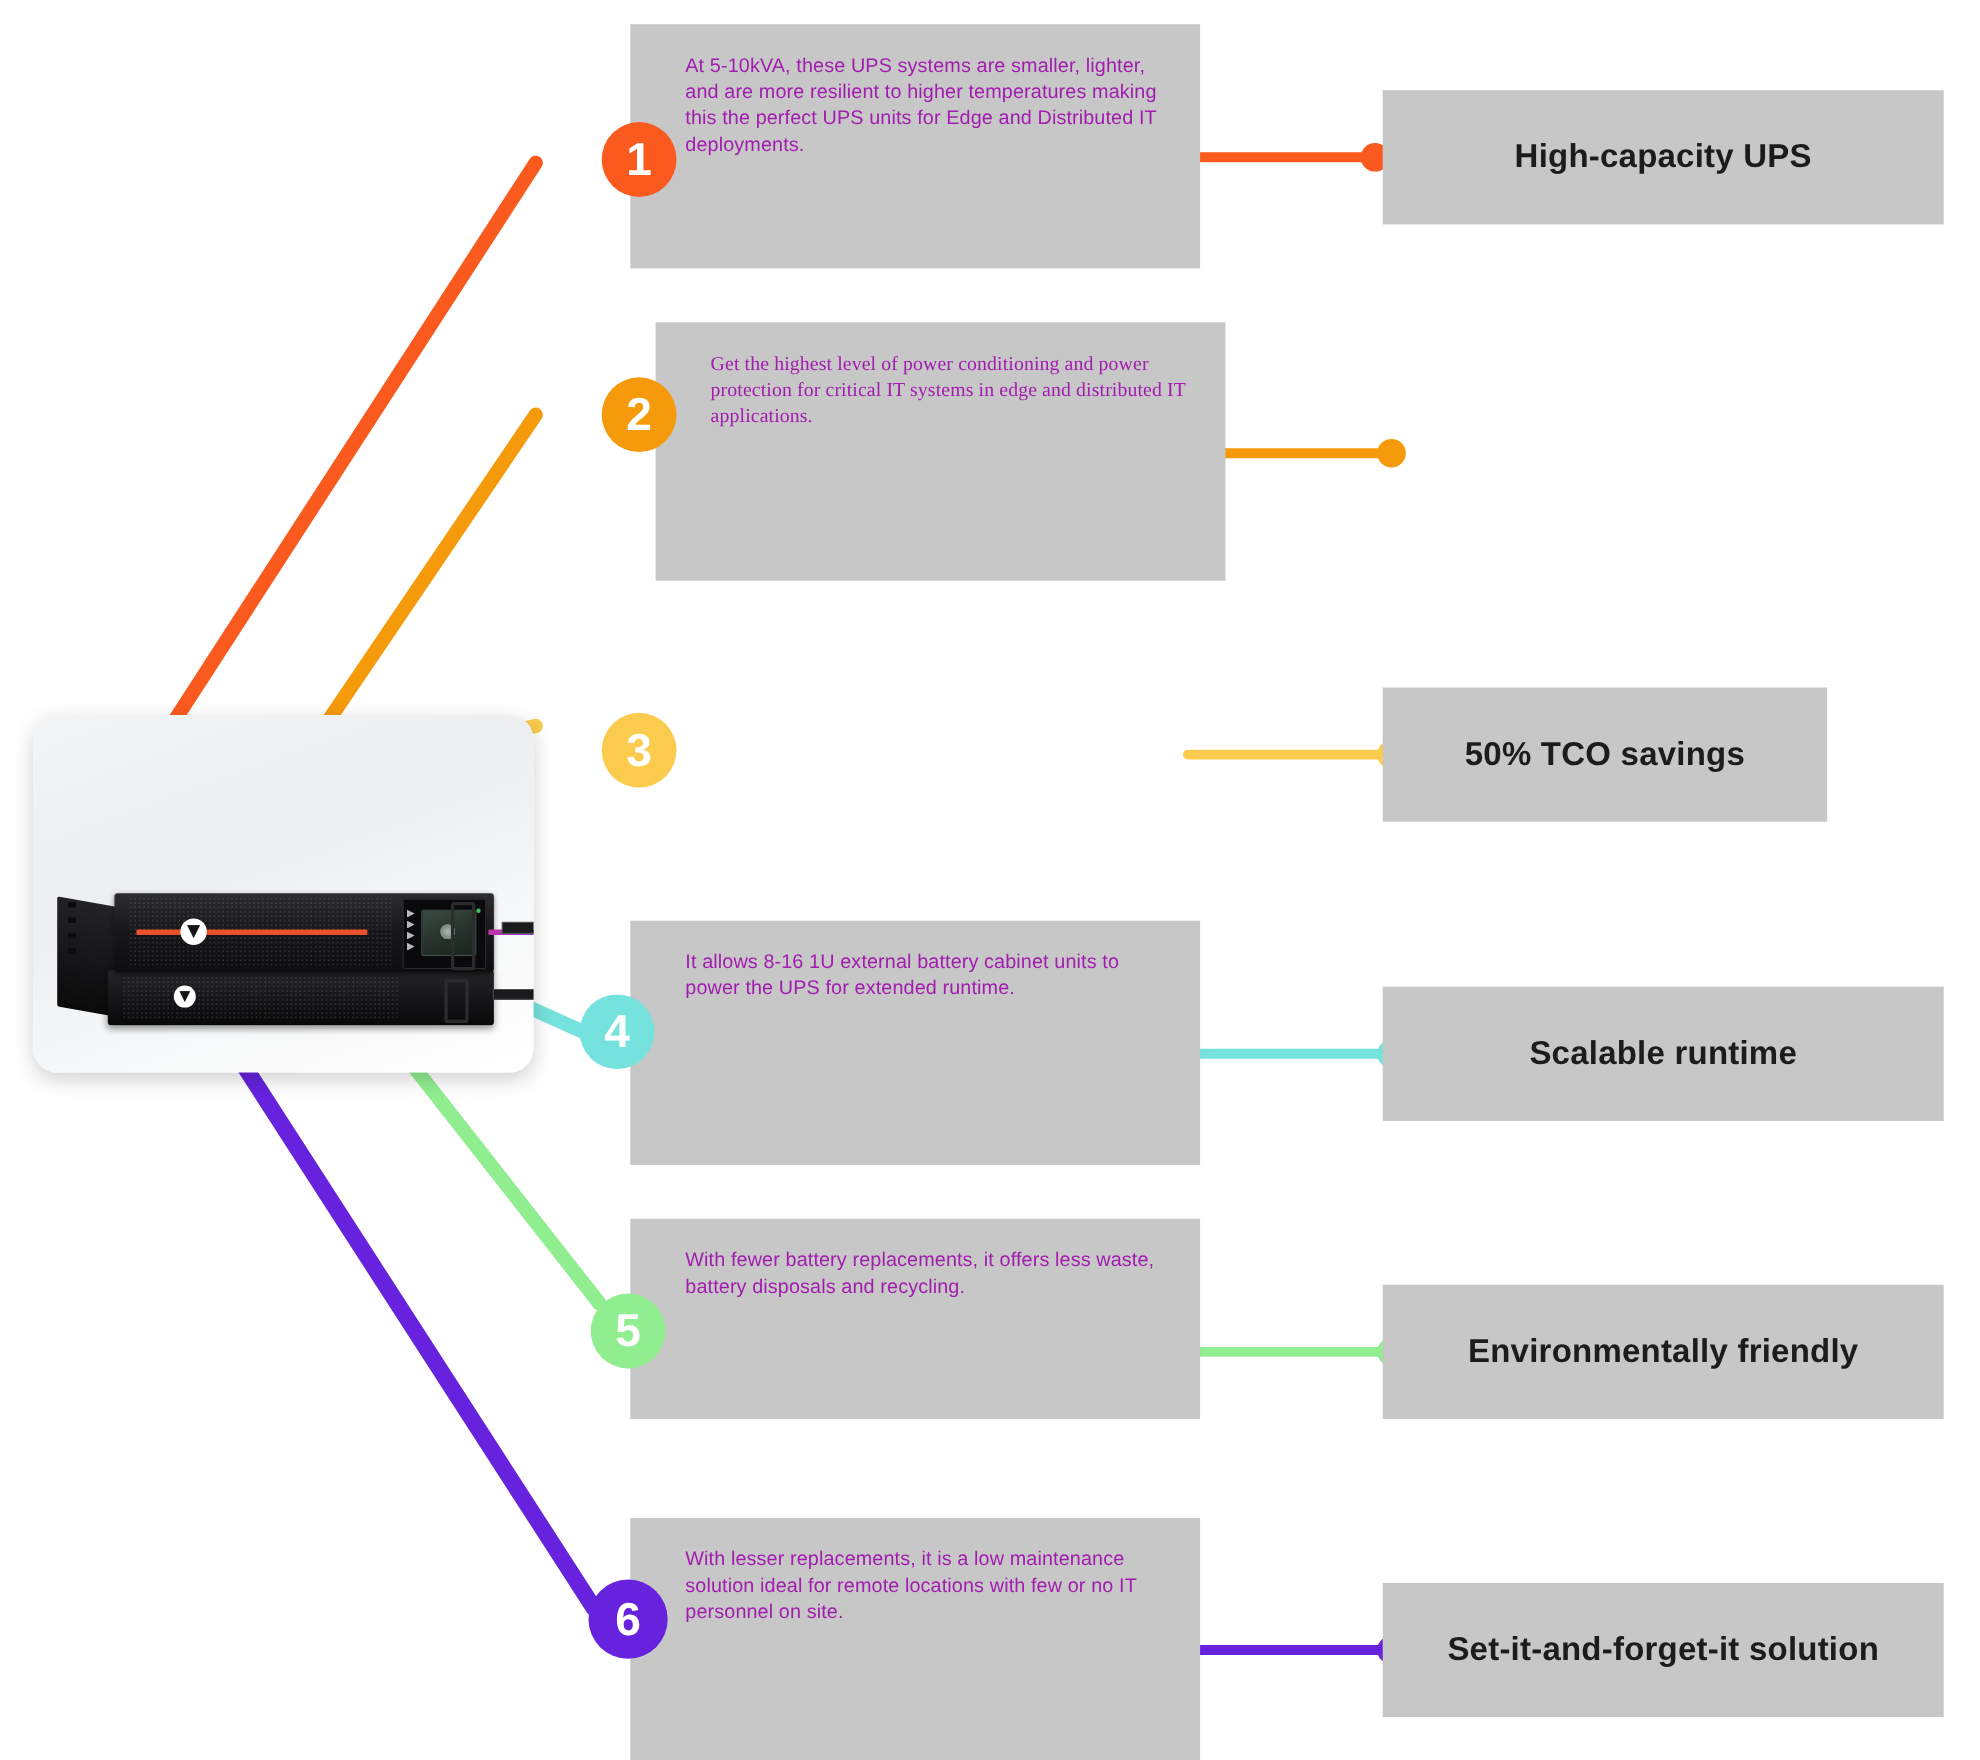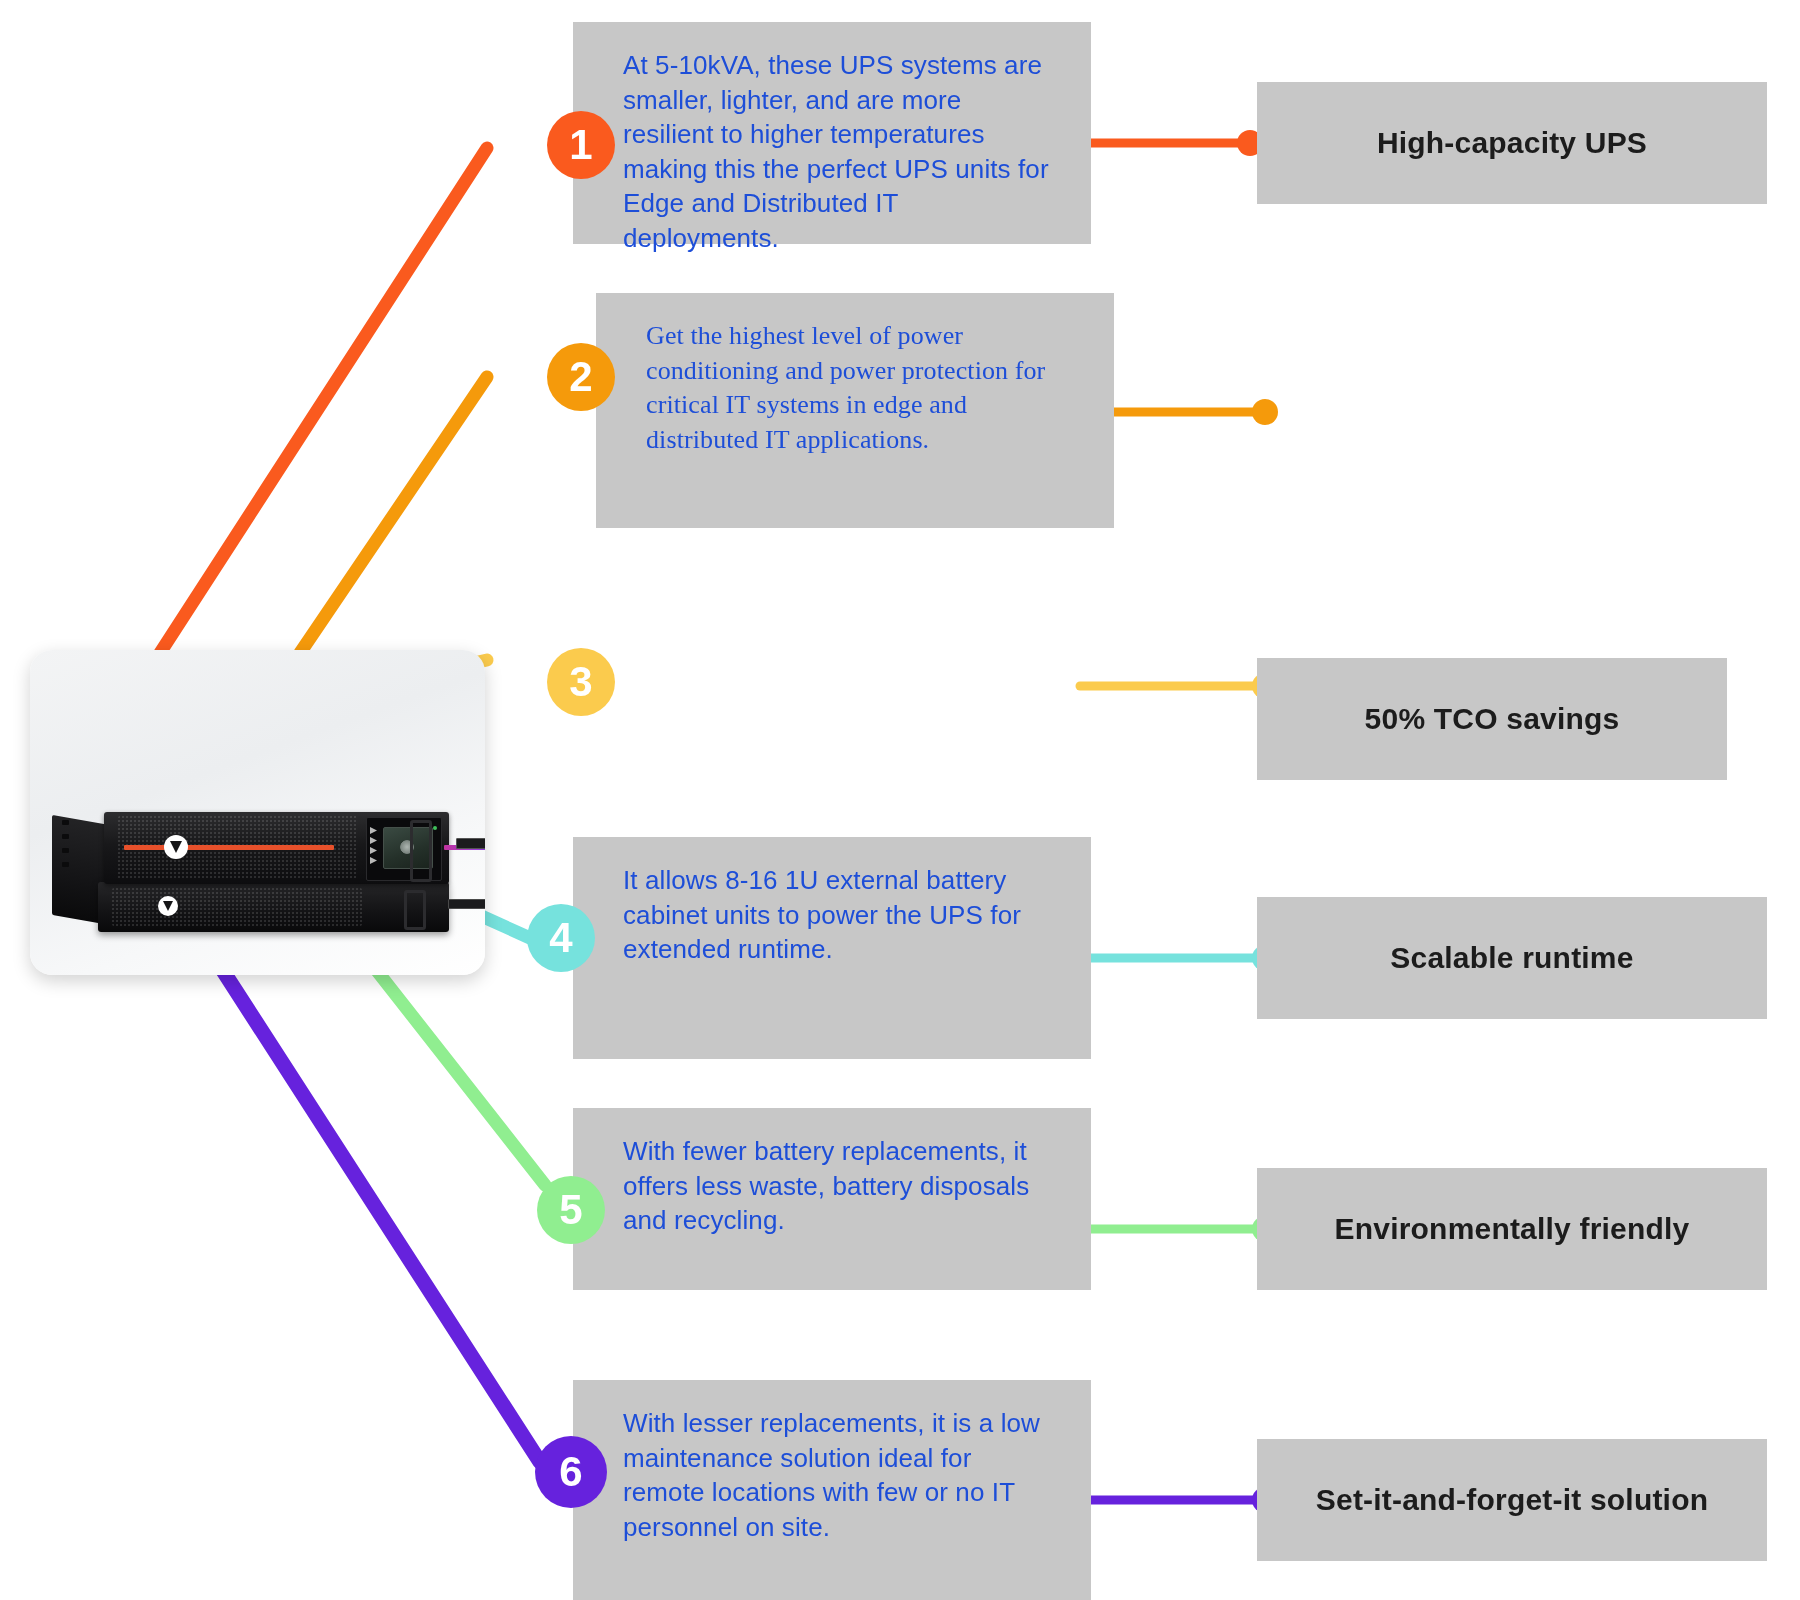--- a/index.html
+++ b/index.html
@@ -100,21 +100,21 @@
   .ear{
     position:absolute;width:16px;height:56px;border:3px solid #2c2c2f;border-radius:3px;
     background:transparent;
   }
   .vent{position:absolute;width:7px;height:5px;background:#0b0b0c;border-radius:1px;}
 
   
   .desc-box{
     position:absolute;background:#c7c7c7;z-index:3;
     box-sizing:border-box;padding:26px 34px 26px 50px;
-    color:#1d4ed8;font-size:26px;line-height:1.33;letter-spacing:.1px;
+    color:#a21caf;font-size:18px;line-height:1.33;letter-spacing:.1px;
   }
 
   
   .num-circle{
     position:absolute;border-radius:50%;z-index:5;
     display:flex;align-items:center;justify-content:center;
     color:#ffffff;font-weight:700;font-size:42px;line-height:1;
     font-family:"Liberation Sans","DejaVu Sans",sans-serif;
   }
 
@@ -217,21 +217,21 @@
 
   <div class="num-circle" style="left:527px;top:904px;width:68px;height:68px;background:#76e2dd;">4</div>
 
   <div class="num-circle" style="left:537px;top:1176px;width:68px;height:68px;background:#90ee90;">5</div>
 
   <div class="num-circle" style="left:535px;top:1436px;width:72px;height:72px;background:#6622dd;">6</div>
 
   <div class="label-box" style="left:1257px;top:82px;width:510px;height:122px;">High-capacity UPS</div>
 
 
-  <div class="label-box" style="left:1257px;top:658px;width:470px;height:122px;">50% TCO savings</div>
+  <div class="label-box" style="left:1257px;top:625px;width:404px;height:122px;">50% TCO savings</div>
 
   <div class="label-box" style="left:1257px;top:897px;width:510px;height:122px;">Scalable runtime</div>
 
   <div class="label-box" style="left:1257px;top:1168px;width:510px;height:122px;">Environmentally friendly</div>
 
   <div class="label-box" style="left:1257px;top:1439px;width:510px;height:122px;">Set-it-and-forget-it solution</div>
 
 </div>
 
 </body></html>

